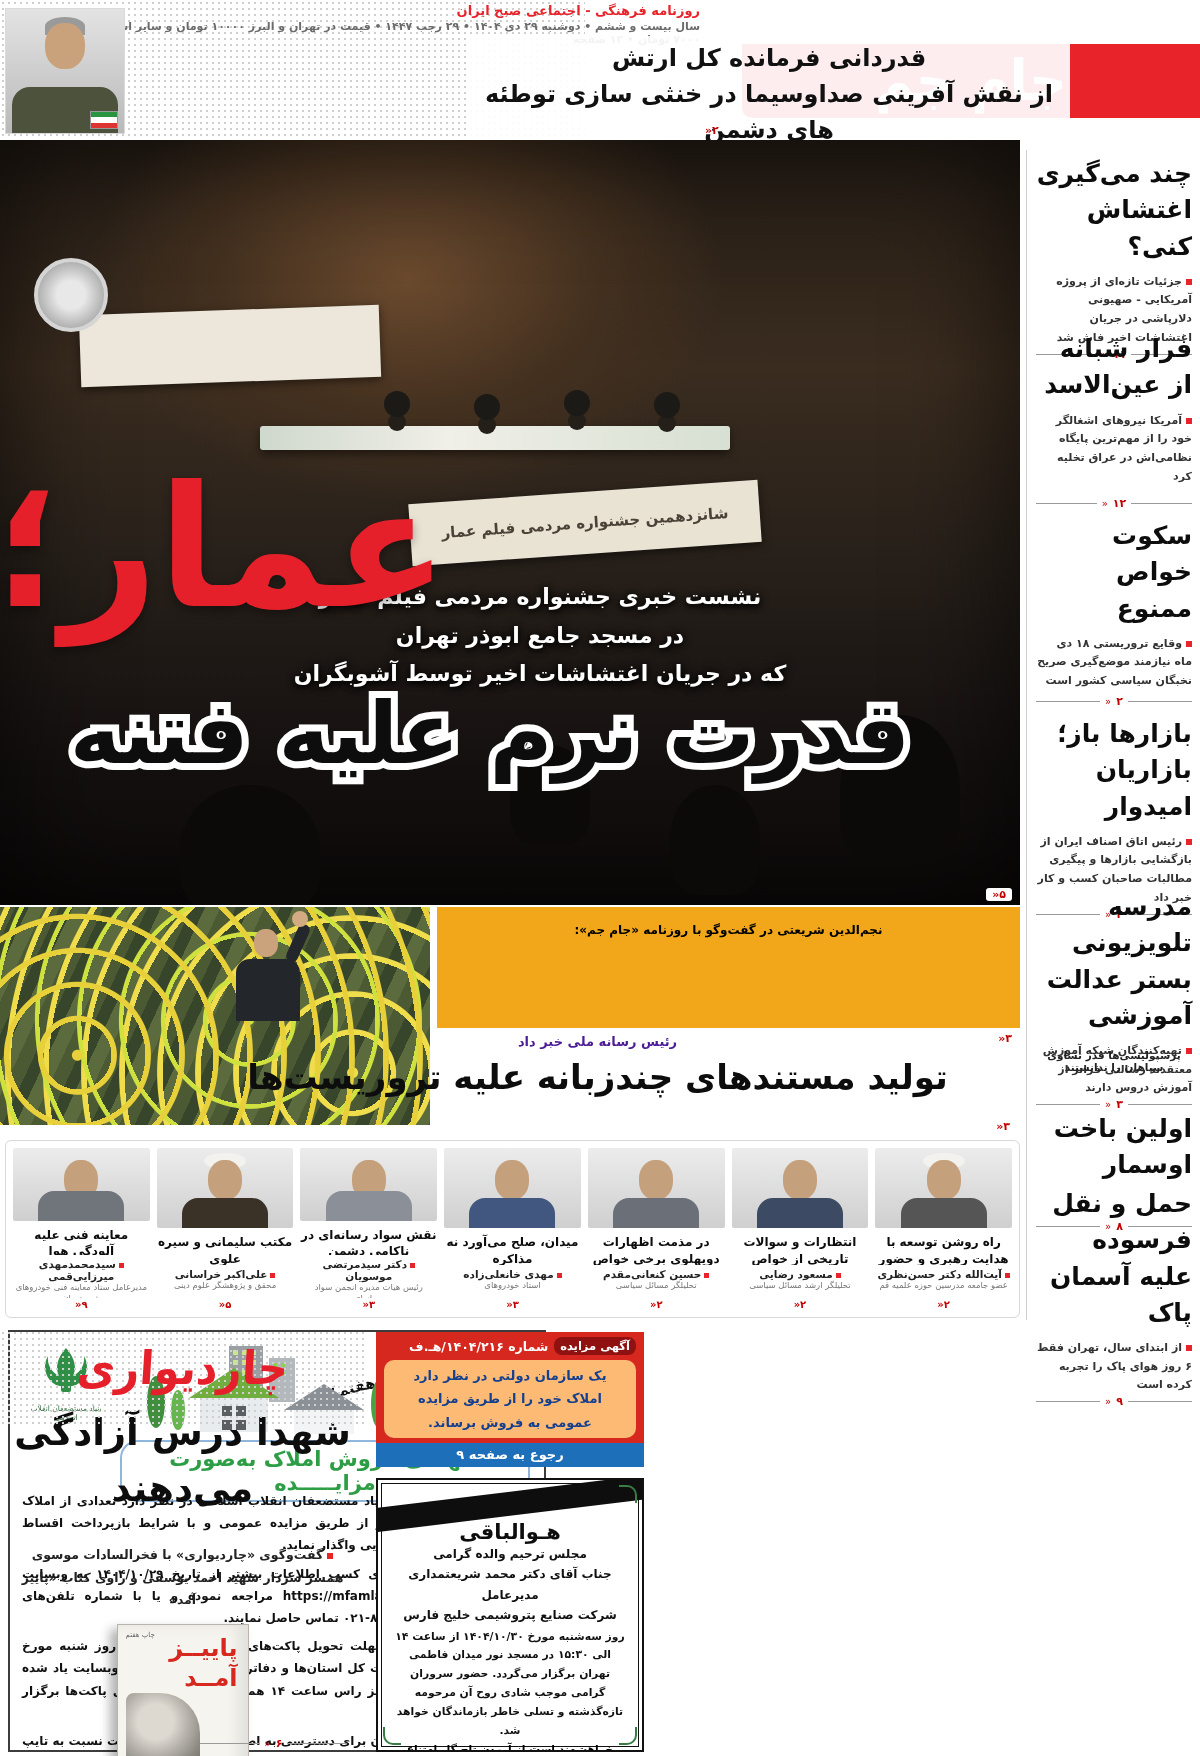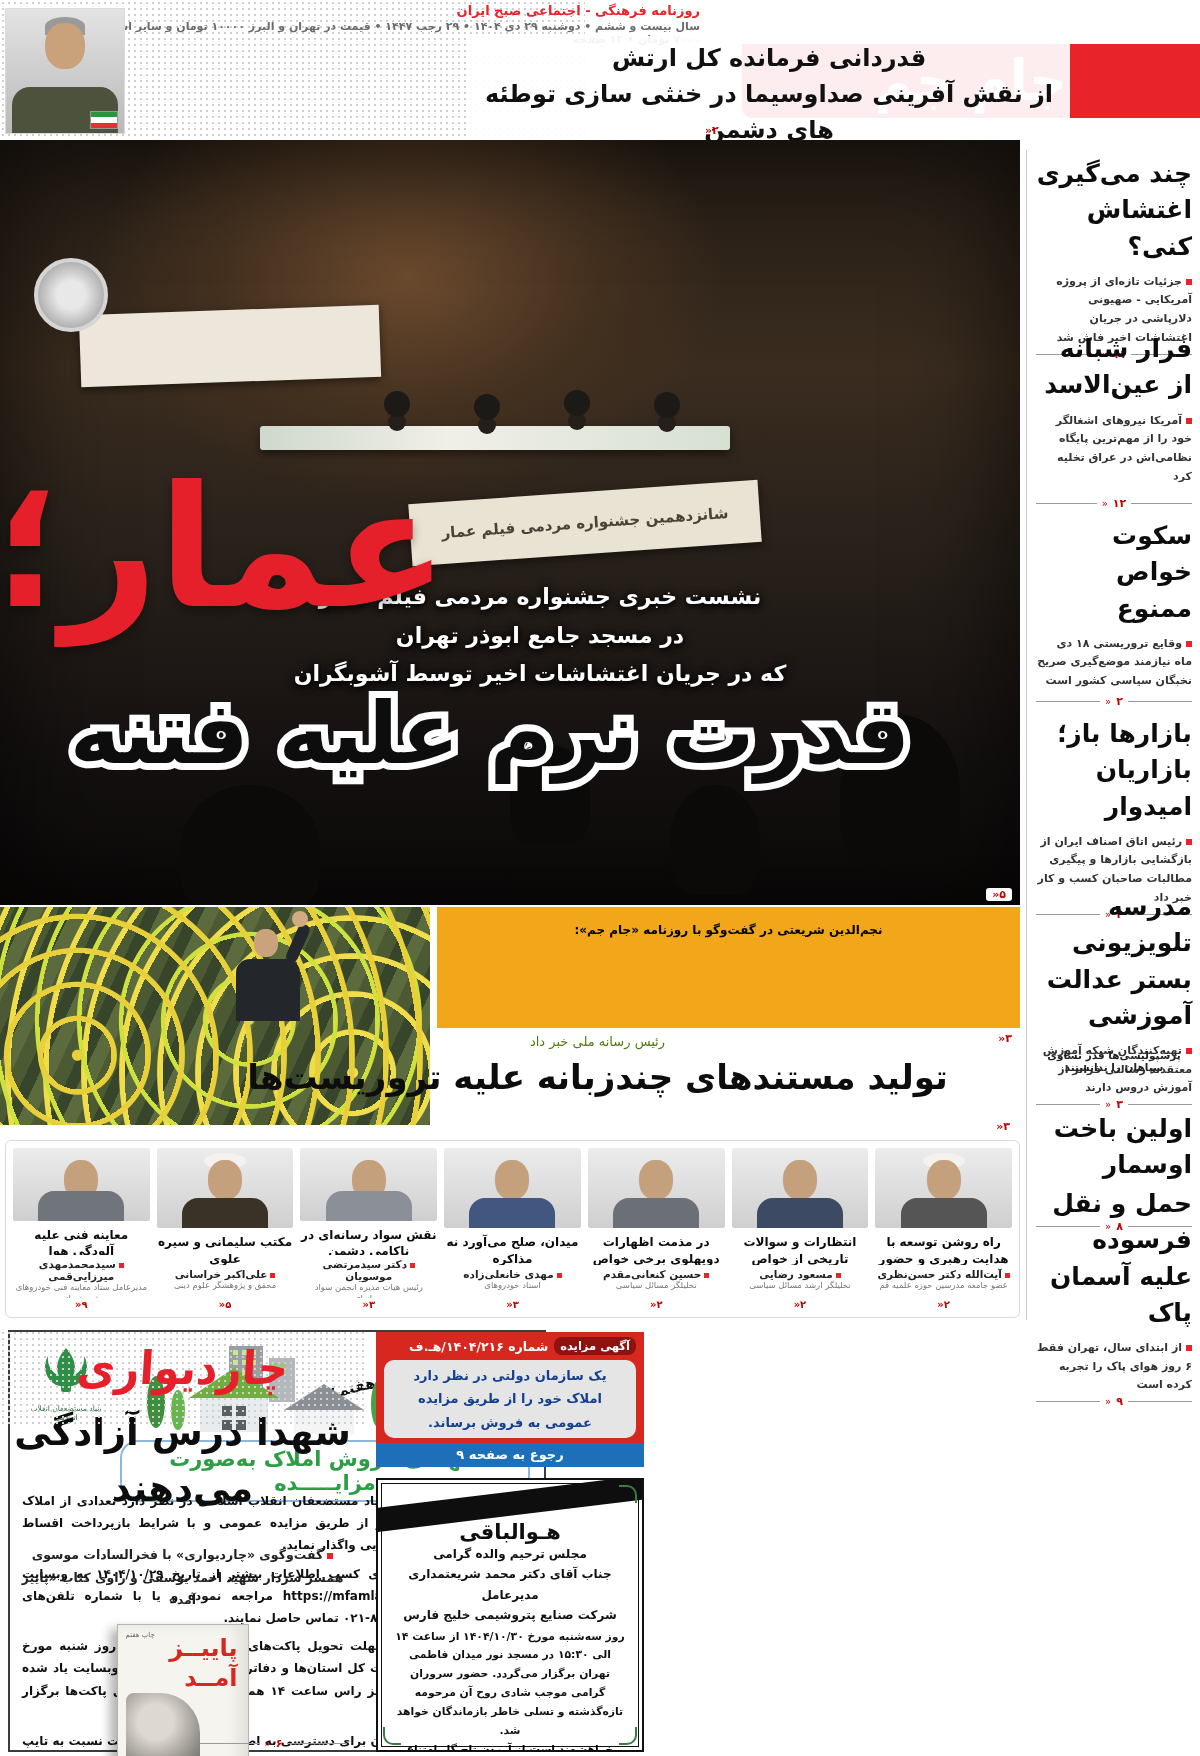--- a/index.html
+++ b/index.html
@@ -80,21 +80,21 @@
     repeating-linear-gradient(115deg,#4c5a33 0 14px,#37452a 14px 26px,#5c6b3d 26px 40px),
     #3c4a2c;}
   .waver{position:absolute;top:4px;right:120px;width:90px;height:110px;}
   .waver .torso{position:absolute;bottom:0;right:10px;width:64px;height:62px;background:#23262b;border-radius:14px 14px 0 0;}
   .waver .head{position:absolute;top:18px;right:32px;width:24px;height:28px;background:#caa27c;border-radius:45%;}
   .waver .hand{position:absolute;top:0;right:2px;width:16px;height:16px;background:#d3ab82;border-radius:50%;}
   .waver .arm{position:absolute;top:12px;right:6px;width:12px;height:40px;background:#23262b;transform:rotate(24deg);border-radius:6px;}
 
   
   .docsstory{top:1034px;right:180px;width:845px;text-align:center;}
-  .ds-kicker{font-size:13px;font-weight:normal;color:#4d7c0f;}
+  .ds-kicker{font-size:13px;font-weight:bold;color:#4c1d95;}
   .ds-headline{margin-top:8px;font-size:34px;font-weight:bold;color:#0d0d0d;}
   .ds-page{top:1120px;right:190px;font-size:11px;color:#c30000;font-weight:bold;}
 
   
   .pundits{top:1140px;right:180px;left:5px;height:178px;border:1px solid #d9d9d9;border-radius:6px;background:#fff;display:flex;direction:rtl;gap:7px;padding:7px;box-sizing:border-box;}
   .pcard{flex:1;display:flex;flex-direction:column;align-items:center;text-align:center;min-width:0;}
   .pphoto{width:100%;height:88px;background:linear-gradient(180deg,#ececec,#cfcfcf);position:relative;overflow:hidden;border-radius:2px;}
   .pphoto .ph-head{position:absolute;top:12px;left:50%;transform:translateX(-50%);width:34px;height:40px;border-radius:46%;background:#c5a07d;}
   .pphoto .ph-body{position:absolute;bottom:-6px;left:50%;transform:translateX(-50%);width:86px;height:36px;border-radius:16px 16px 0 0;background:#555;}
   .pcard.clergy .ph-turban{position:absolute;top:5px;left:50%;transform:translateX(-50%);width:42px;height:16px;border-radius:50%;background:#f4f2ee;}
@@ -116,21 +116,21 @@
   .cityart{position:absolute;top:8px;right:150px;width:260px;height:96px;}
   .ad-title{position:absolute;top:108px;right:14px;left:110px;border:2px solid #8fb7dd;border-radius:18px;text-align:center;padding:5px 4px;color:#2e9e46;font-size:21px;font-weight:bold;background:#fff;}
   .ad-body{position:absolute;top:158px;right:14px;left:12px;}
   .ad-body p{margin:0 0 6px;font-size:12px;line-height:1.85;text-align:justify;color:#111;font-weight:bold;}
 
   
   .auction{top:1332px;left:376px;width:268px;height:134px;background:#d6281e;box-sizing:border-box;display:flex;flex-direction:column;}
   .auc-header{display:flex;align-items:center;gap:6px;padding:5px 8px;direction:rtl;}
   .auc-badge{background:#8f1210;color:#fff;font-size:11.5px;font-weight:bold;padding:2px 6px;border-radius:8px;}
   .auc-num{color:#fff;font-size:12.5px;font-weight:bold;}
-  .auc-body{margin:0 8px;background:#e5e5e5;border-radius:10px;flex:1;display:flex;align-items:center;justify-content:center;text-align:center;color:#14408f;font-size:13px;font-weight:bold;line-height:1.8;padding:4px 10px;}
+  .auc-body{margin:0 8px;background:#fdba74;border-radius:10px;flex:1;display:flex;align-items:center;justify-content:center;text-align:center;color:#14408f;font-size:13px;font-weight:bold;line-height:1.8;padding:4px 10px;}
   .auc-footer{margin-top:5px;background:#1c6fb8;color:#fff;font-size:13px;font-weight:bold;text-align:center;padding:4px 0 5px;}
 
   
   .obit{top:1478px;left:376px;width:268px;height:274px;border:2px solid #111;box-sizing:border-box;background:#fff;overflow:hidden;}
   .obit-inner{position:absolute;inset:3px;border:1px solid #111;padding:34px 10px 6px;box-sizing:border-box;text-align:center;}
   .ribbon{position:absolute;top:12px;left:-30px;width:320px;height:24px;background:#0e0e0e;transform:rotate(-7deg);z-index:2;}
   .corner{position:absolute;width:16px;height:16px;border:2px solid #3a7d44;z-index:3;}
   .corner.tl{top:5px;right:5px;border-left:none;border-bottom:none;border-radius:0 10px 0 0;}
   .corner.bl{bottom:5px;right:5px;border-left:none;border-top:none;border-radius:0 0 10px 0;}
   .corner.br{bottom:5px;left:5px;border-right:none;border-top:none;border-radius:0 0 0 10px;}

